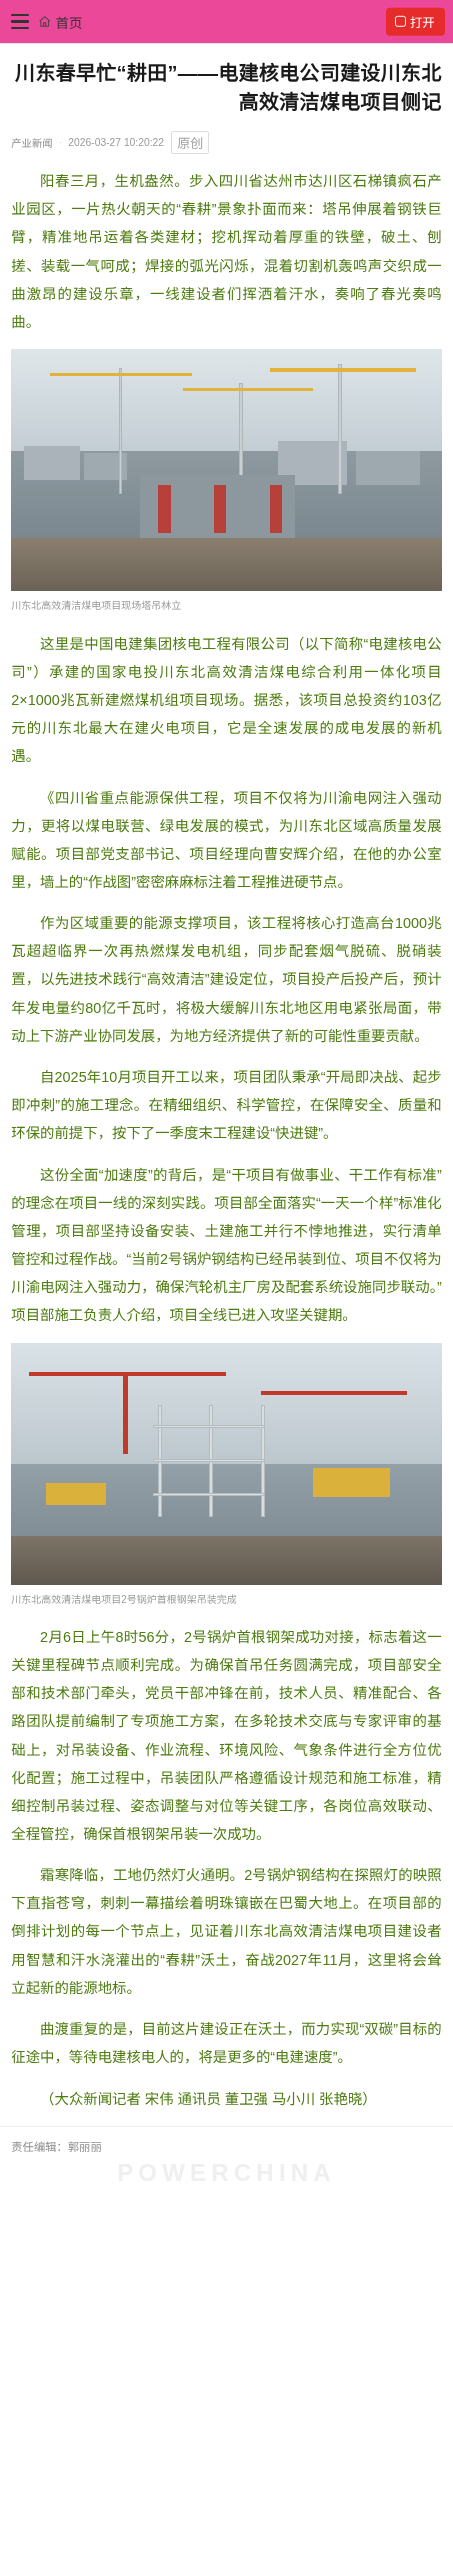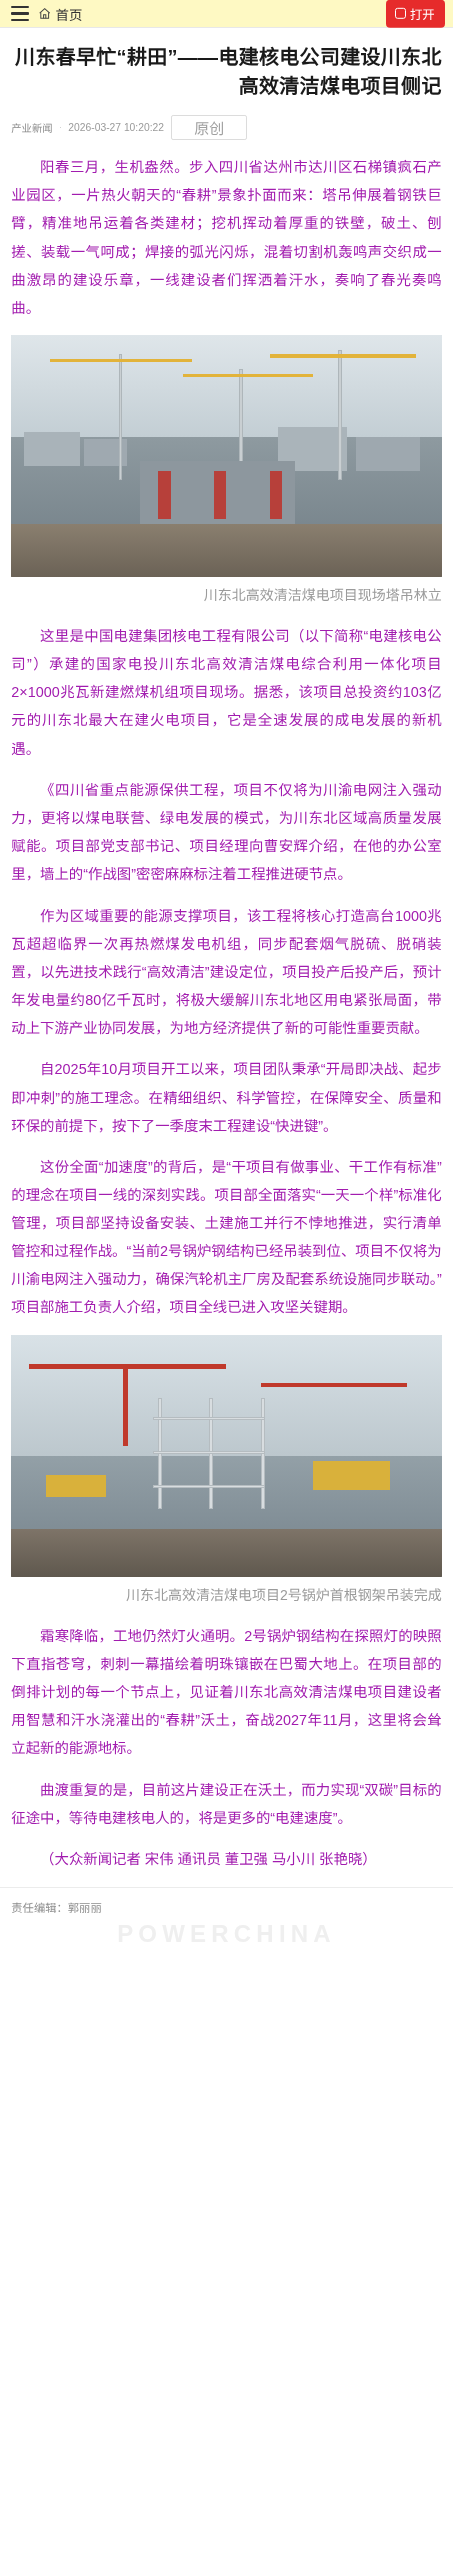--- a/index.html
+++ b/index.html
@@ -6,26 +6,26 @@
   html, body { margin: 0; padding: 0; }
   body {
     width: 453px;
     background: #ffffff;
     font-family: "Liberation Sans", "DejaVu Sans", sans-serif;
     color: #222;
   }
 
   
   .topbar {
-    height: 28px;
+    height: 44px;
     display: flex;
     align-items: center;
     padding: 0 11.3px;
     border-bottom: 0.5px solid #e8e8e8;
-    background: #fef9c3;
+    background: #ec4899;
     position: relative;
   }
   .menu-icon {
     width: 17.5px; height: 14.4px;
     display: flex; flex-direction: column; justify-content: space-between;
     margin-right: 9.3px;
   }
   .menu-icon i { display: block; height: 2.1px; background: #333; border-radius: 1px; }
   .home-link {
     display: flex; align-items: center; gap: 4.1px;
@@ -74,48 +74,47 @@
     font-size: 10.3px;
     color: #9a9a9a;
     margin-bottom: 13.4px;
     flex-wrap: wrap;
   }
   .meta .source { color: #8c8c8c; }
   .meta .dot { width: 1.5px; height: 1.5px; background: #c4c4c4; border-radius: 50%; display: inline-block; }
   .meta .origin {
     border: 0.5px solid #dcdcdc;
     border-radius: 2.1px;
-    padding: 1px 22px;
-    font-size: 15px;
+    padding: 1px 5px;
+    font-size: 13px;
     color: #a0a0a0;
   }
 
   p.para {
     font-size: 14.4px;
     line-height: 1.95;
-    color: #a21caf;
+    color: #4d7c0f;
     margin: 0 0 13.4px 0;
     text-align: justify;
     text-indent: 2em;
   }
 
   .figure { margin: 4.1px 0 15.5px 0; }
   .figure .photo {
     width: 100%;
     display: block;
     border-radius: 1px;
     overflow: hidden;
     position: relative;
   }
   .figcaption {
-    font-size: 14px;
+    font-size: 10px;
     color: #9b9b9b;
     margin-top: 7.2px;
     line-height: 1.6;
-    text-align: right;
   }
 
   
   .photo1 {
     height: 242px;
     background:
       linear-gradient(180deg, #cfd8dd 0%, #b9c4cb 22%, #9aa7ae 40%, #8d9aa2 58%, #7d8a92 100%);
   }
   .photo1 .sky { position:absolute; inset:0 0 58% 0; background: linear-gradient(180deg,#dfe6ea,#c3ced4); }
   .photo1 .ground { position:absolute; left:0; right:0; bottom:0; height:58%; background:linear-gradient(180deg,#8e9aa0,#6f7c84); }
@@ -246,20 +245,21 @@
       <div class="mast" style="left:33%;top:34%;width:26%;height:3.1px;"></div>
       <div class="mast" style="left:33%;top:48%;width:26%;height:3.1px;"></div>
       <div class="mast" style="left:33%;top:62%;width:26%;height:3.1px;"></div>
       <div class="yellow" style="left:70%;top:52%;width:18%;height:12%;"></div>
       <div class="yellow" style="left:8%;top:58%;width:14%;height:9%;"></div>
       <div style="position:absolute;left:0;right:0;bottom:0;height:20%;background:linear-gradient(180deg,#7e7468,#5f584e);"></div>
     </div>
     <div class="figcaption">川东北高效清洁煤电项目2号锅炉首根钢架吊装完成</div>
   </div>
 
+  <p class="para">2月6日上午8时56分，2号锅炉首根钢架成功对接，标志着这一关键里程碑节点顺利完成。为确保首吊任务圆满完成，项目部安全部和技术部门牵头，党员干部冲锋在前，技术人员、精准配合、各路团队提前编制了专项施工方案，在多轮技术交底与专家评审的基础上，对吊装设备、作业流程、环境风险、气象条件进行全方位优化配置；施工过程中，吊装团队严格遵循设计规范和施工标准，精细控制吊装过程、姿态调整与对位等关键工序，各岗位高效联动、全程管控，确保首根钢架吊装一次成功。</p>
   <p class="para">霜寒降临，工地仍然灯火通明。2号锅炉钢结构在探照灯的映照下直指苍穹，刺刺一幕描绘着明珠镶嵌在巴蜀大地上。在项目部的倒排计划的每一个节点上，见证着川东北高效清洁煤电项目建设者用智慧和汗水浇灌出的“春耕”沃土，奋战2027年11月，这里将会耸立起新的能源地标。</p>
   <p class="para">曲渡重复的是，目前这片建设正在沃土，而力实现“双碳”目标的征途中，等待电建核电人的，将是更多的“电建速度”。</p>
 
   <p class="para">（大众新闻记者 宋伟 通讯员 董卫强 马小川 张艳晓）</p>
 </div>
 
 <div class="footer-sep"></div>
 <div class="editor-line">责任编辑：郭丽丽</div>
 <div class="watermark-band">
   <div class="watermark">POWERCHINA</div>

